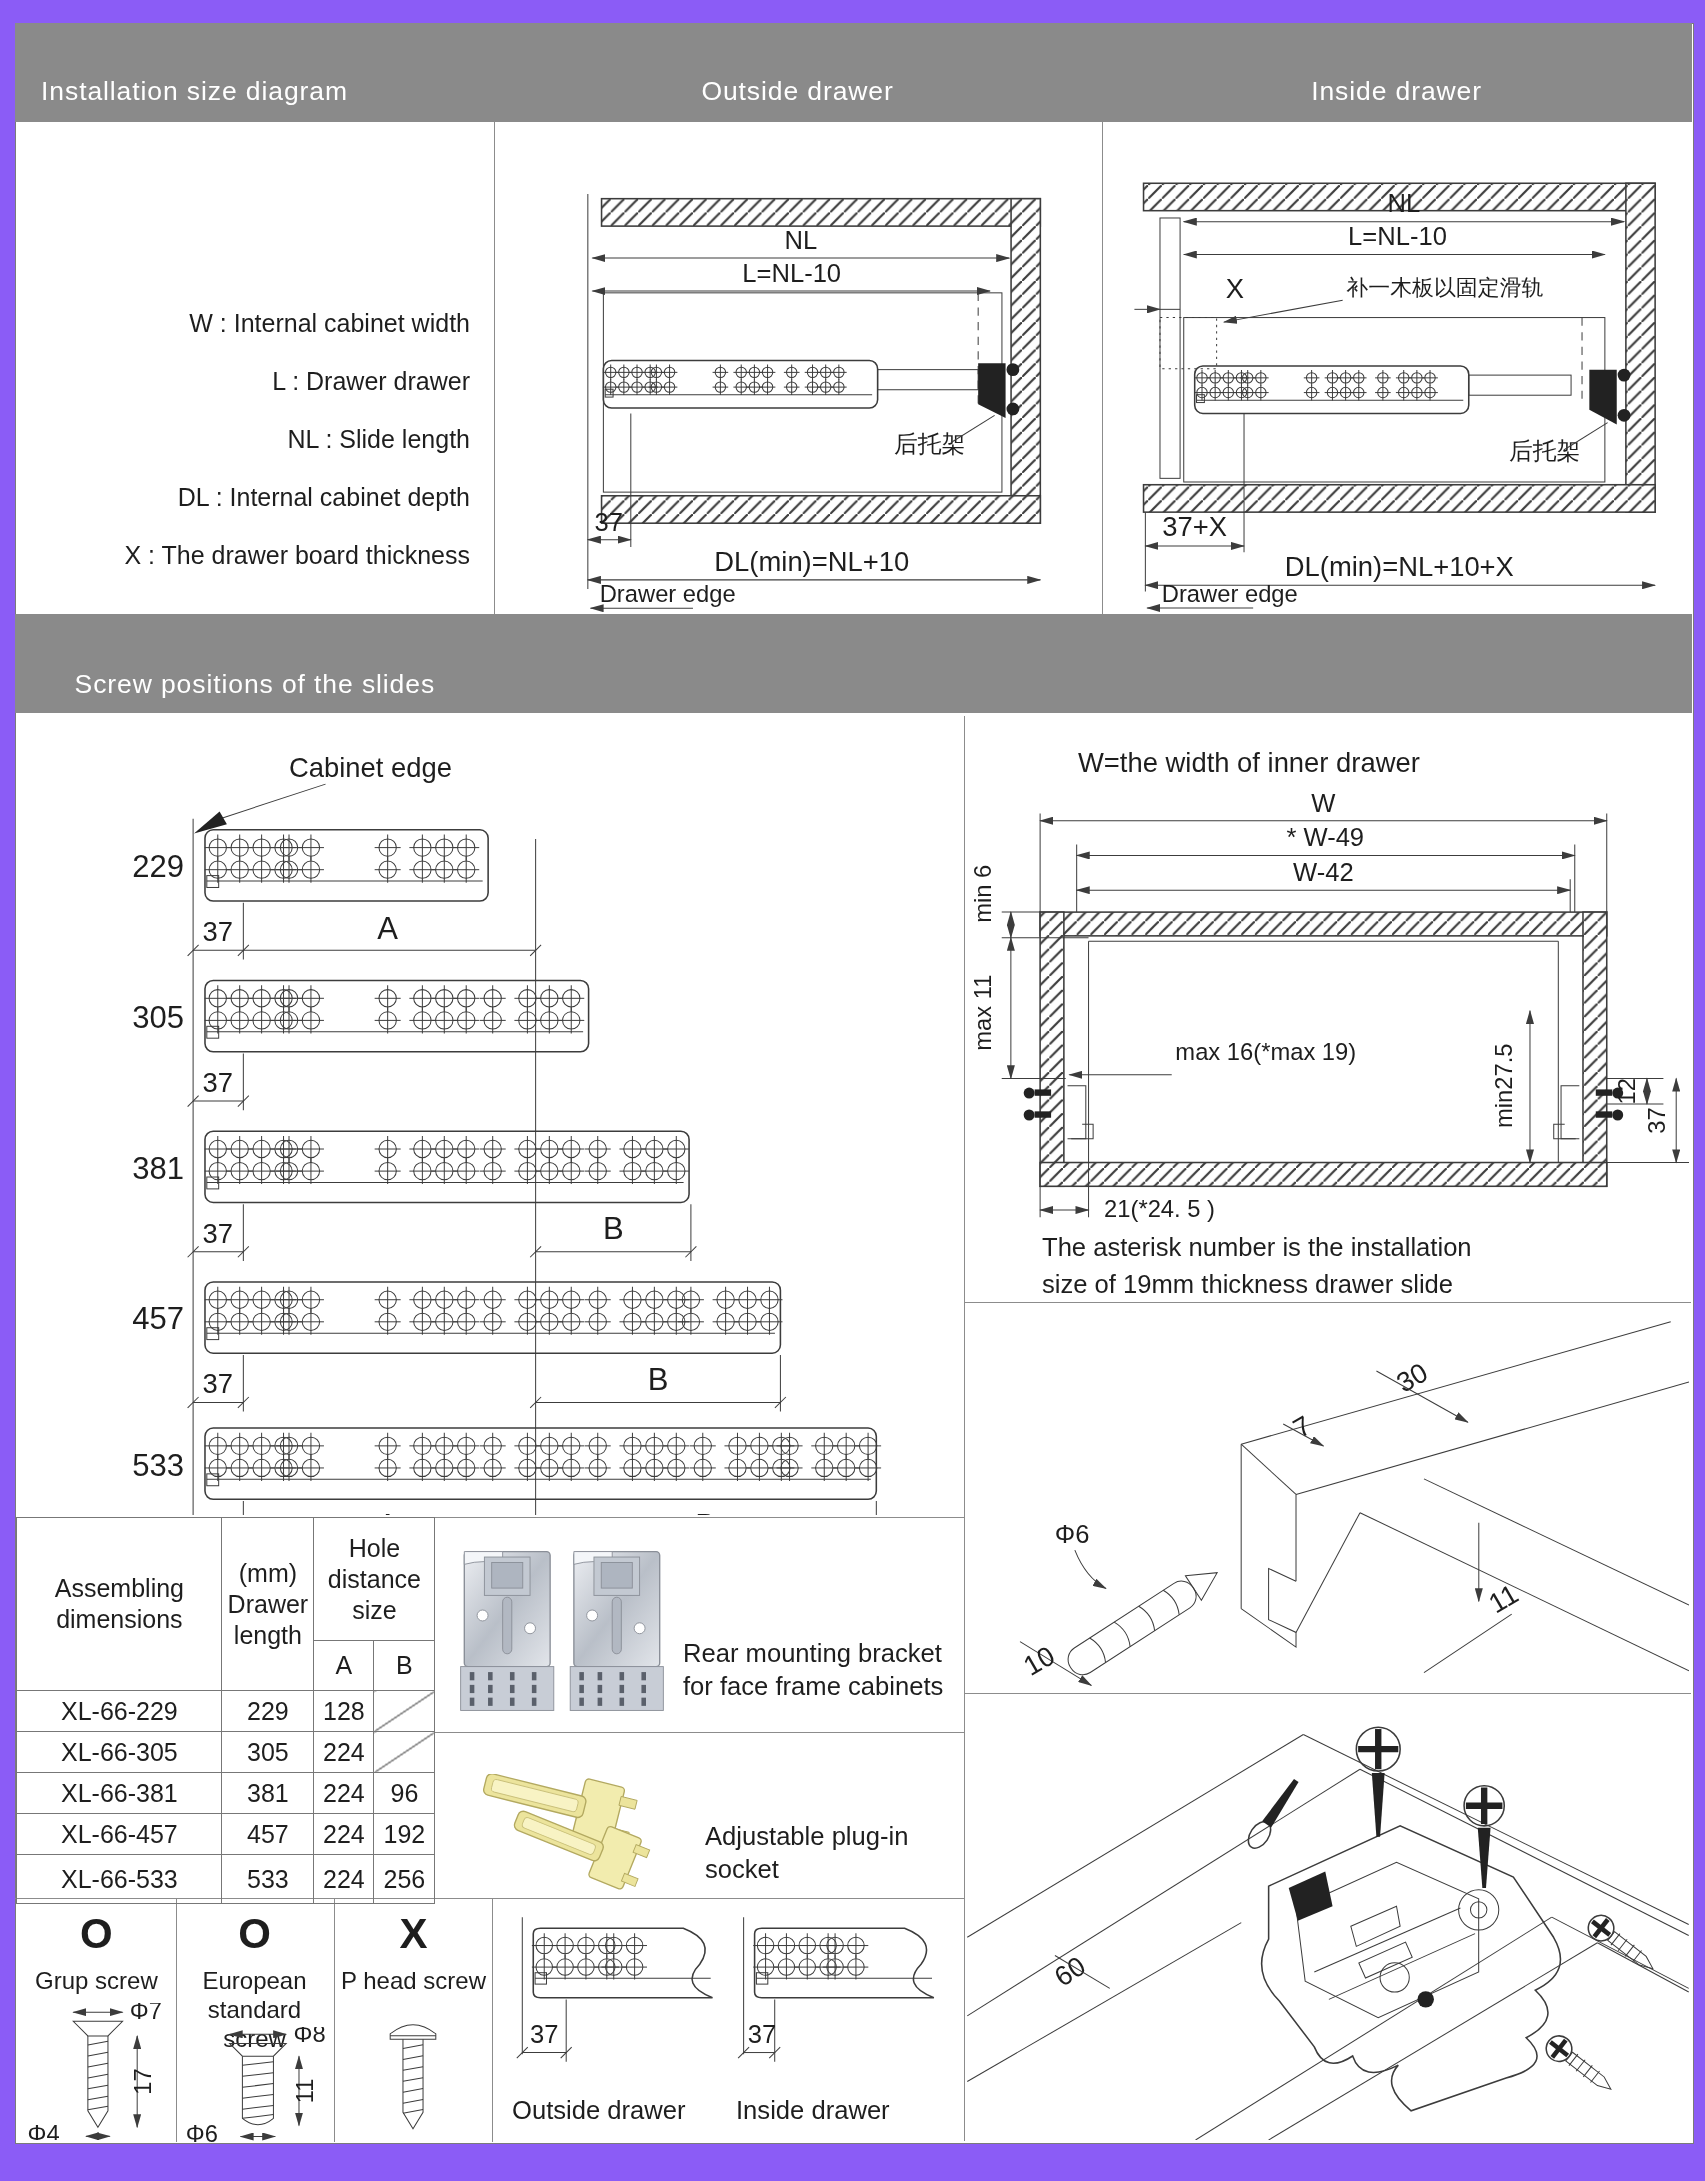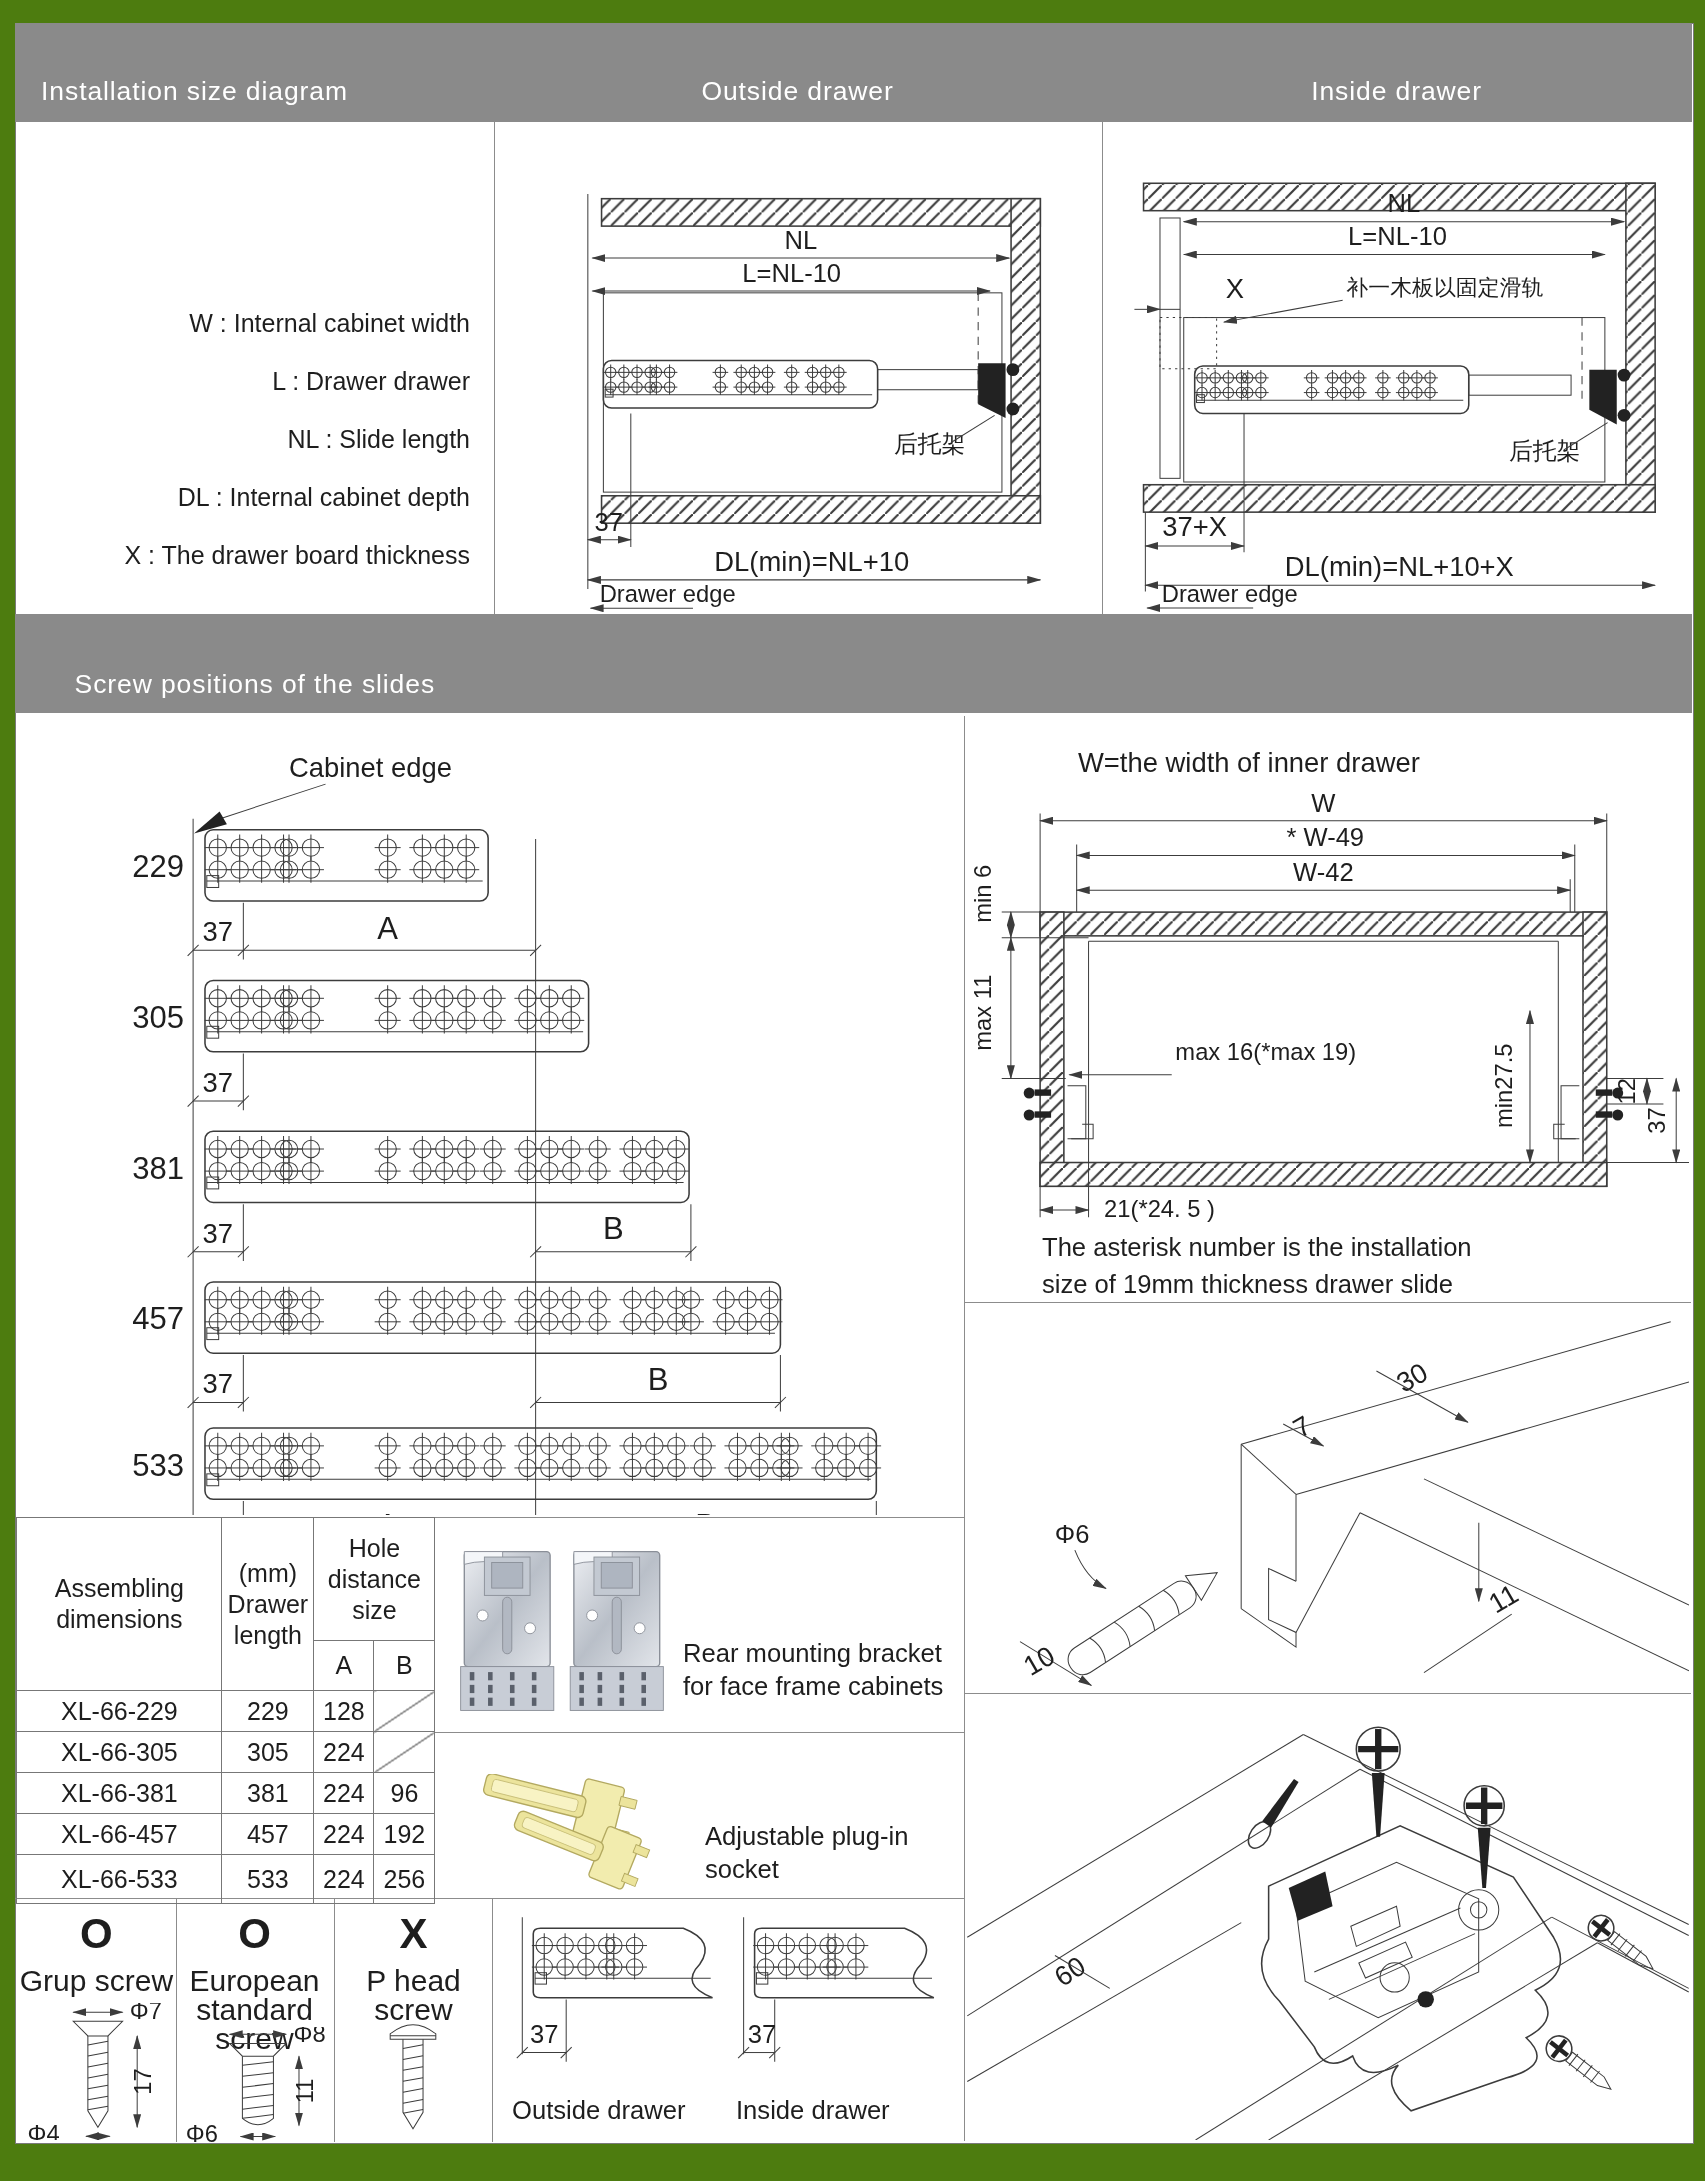--- a/index.html
+++ b/index.html
@@ -1,30 +1,30 @@
 <!DOCTYPE html>
 <html style="font-size:14.6px"><head>
 <meta charset="utf-8">
 <style>
   html,body{margin:0;padding:0;background:#b9b9b9;}
-  #page{position:relative;width:1706px;height:2182px;background:#4d7c0f;font-family:"Liberation Sans",sans-serif;overflow:hidden;}
+  #page{position:relative;width:1706px;height:2182px;background:#8b5cf6;font-family:"Liberation Sans",sans-serif;overflow:hidden;}
   .abs{position:absolute;}
   .content{left:14.6px;top:23px;width:1677px;height:2119px;background:#fff;border:0.9px solid #7a7a7a;}
   .band{left:14.6px;width:1677px;height:99px;background:#8a8a8a;}
   .band-title{position:absolute;color:#fff;font-size:26.5px;letter-spacing:0.9px;white-space:nowrap;}
   .vline{position:absolute;width:0;border-left:0.9px solid #8c8c8c;}
   .hline{position:absolute;height:0;border-top:0.9px solid #8c8c8c;}
   .legend div{line-height:58px;font-size:25px;color:#1e1e1e;white-space:nowrap;text-align:right;}
   .note{font-size:25.6px;color:#1e1e1e;line-height:37px;white-space:pre-line;}
   .lbl{font-size:25.6px;color:#1e1e1e;white-space:pre-line;line-height:33px;}
   table.spec{border-collapse:collapse;table-layout:fixed;font-size:25px;color:#1e1e1e;}
   table.spec td{border:0.9px solid #777;text-align:center;vertical-align:middle;padding:0;white-space:pre-line;line-height:31px;}
   td.diag{background:linear-gradient(to bottom right,transparent 48.8%,#8a8a8a 48.8%,#8a8a8a 51.2%,transparent 51.2%);}
   .sym{font-size:42px;font-weight:700;color:#1e1e1e;text-align:center;}
-  .scrname{font-size:30px;color:#1e1e1e;text-align:center;white-space:pre-line;line-height:29px;}
+  .scrname{font-size:24px;color:#1e1e1e;text-align:center;white-space:pre-line;line-height:29px;}
   svg text{font-family:"Liberation Sans",sans-serif;fill:#1e1e1e;}
   .t24{font-size:24px}.t26{font-size:26px}.t28{font-size:28px}.t30{font-size:30px}.t34{font-size:34px}
   .mid{text-anchor:middle}.end{text-anchor:end}
   .ln{stroke:#3c3c3c;stroke-width:1.7;fill:none}
   .tn{stroke:#3c3c3c;stroke-width:1.1;fill:none}
   .dim{stroke:#3c3c3c;stroke-width:1.1;fill:none;marker-start:url(#arr);marker-end:url(#arr)}
   .de{stroke:#3c3c3c;stroke-width:1.1;fill:none;marker-end:url(#arr)}
   .blk{fill:#222;stroke:none}
   .hat{fill:url(#hatch);stroke:#3c3c3c;stroke-width:1.7}
   .dash{stroke-dasharray:9 7}

